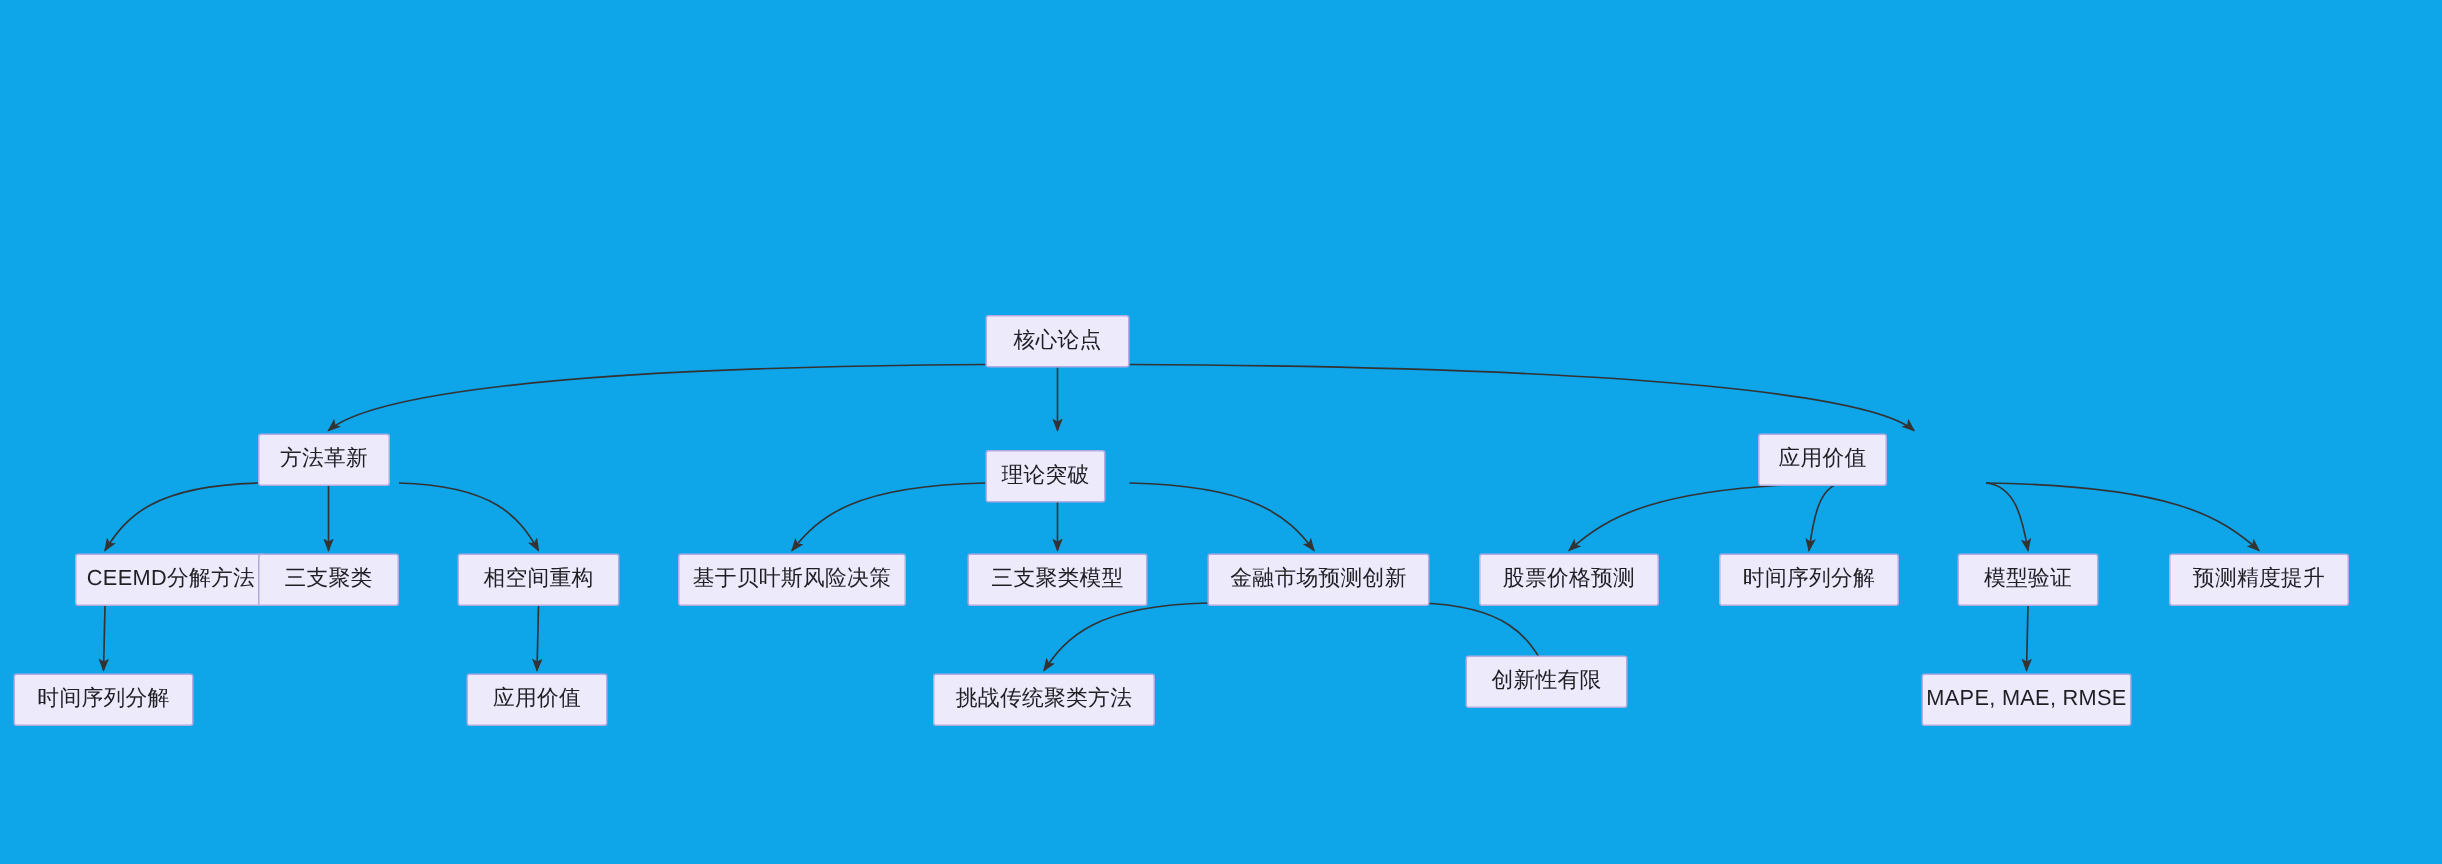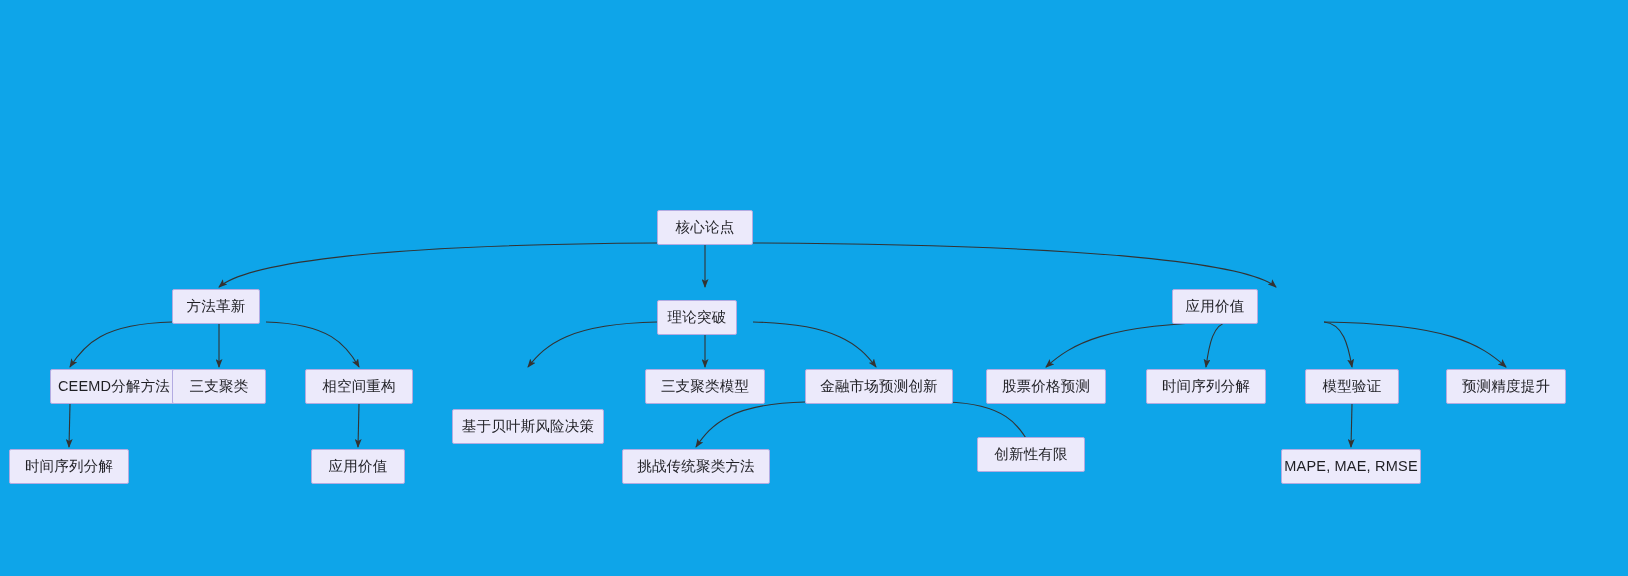--- a/index.html
+++ b/index.html
@@ -93,21 +93,21 @@
       </div>
       <div class="node" style="left: 6px; top: 369px; width: 128px; height: 35px; margin-left: 44px;">
         <span class="node-label">CEEMD分解方法</span>
       </div>
       <div class="node" style="left: 172px; top: 369px; width: 94px; height: 35px;">
         <span class="node-label">三支聚类</span>
       </div>
       <div class="node" style="left: 305px; top: 369px; width: 108px; height: 35px;">
         <span class="node-label">相空间重构</span>
       </div>
-      <div class="node" style="left: 452px; top: 369px; width: 152px; height: 35px; margin-top: 40px;">
+      <div class="node" style="left: 452px; top: 369px; width: 152px; height: 35px;">
         <span class="node-label">基于贝叶斯风险决策</span>
       </div>
       <div class="node" style="left: 645px; top: 369px; width: 120px; height: 35px;">
         <span class="node-label">三支聚类模型</span>
       </div>
       <div class="node" style="left: 805px; top: 369px; width: 148px; height: 35px;">
         <span class="node-label">金融市场预测创新</span>
       </div>
       <div class="node" style="left: 986px; top: 369px; width: 120px; height: 35px;">
         <span class="node-label">股票价格预测</span>

